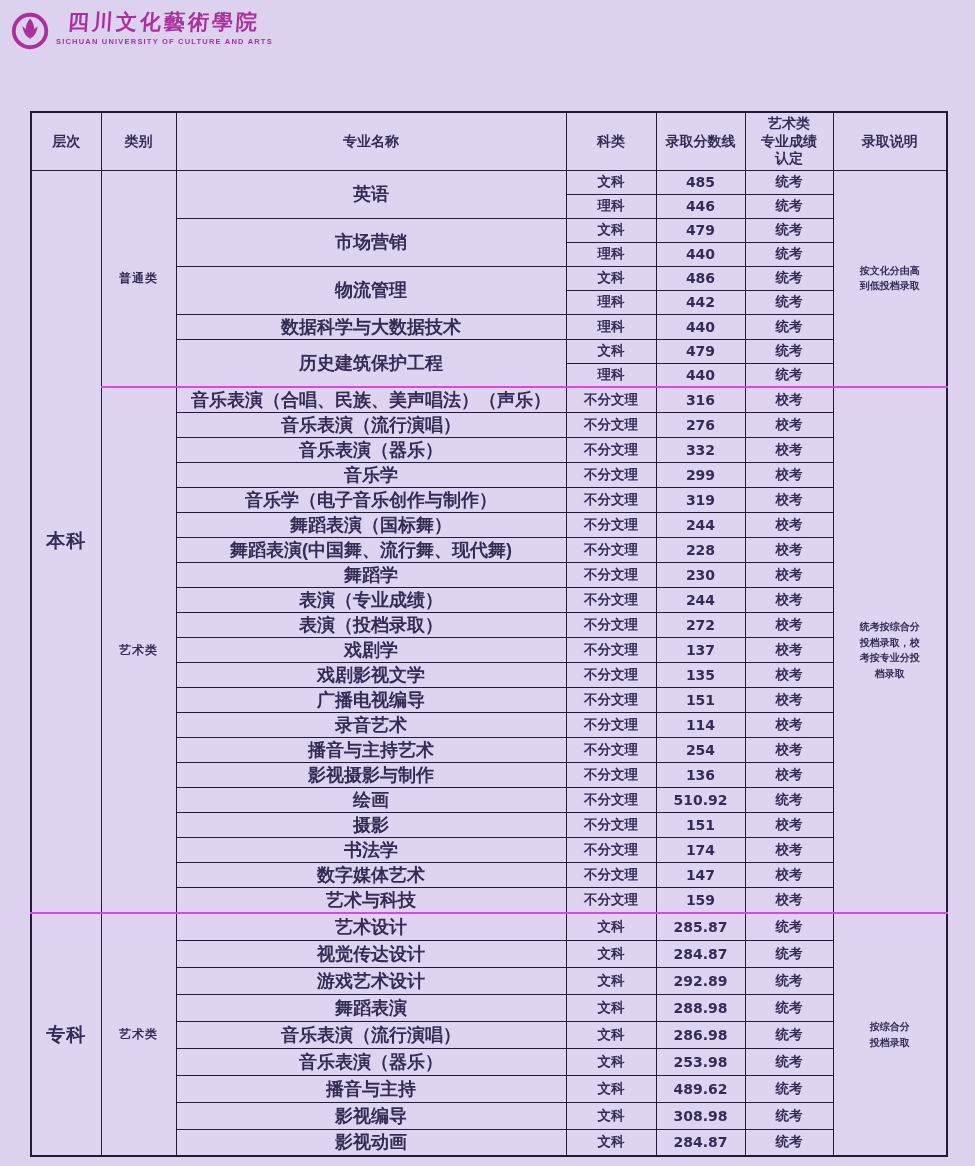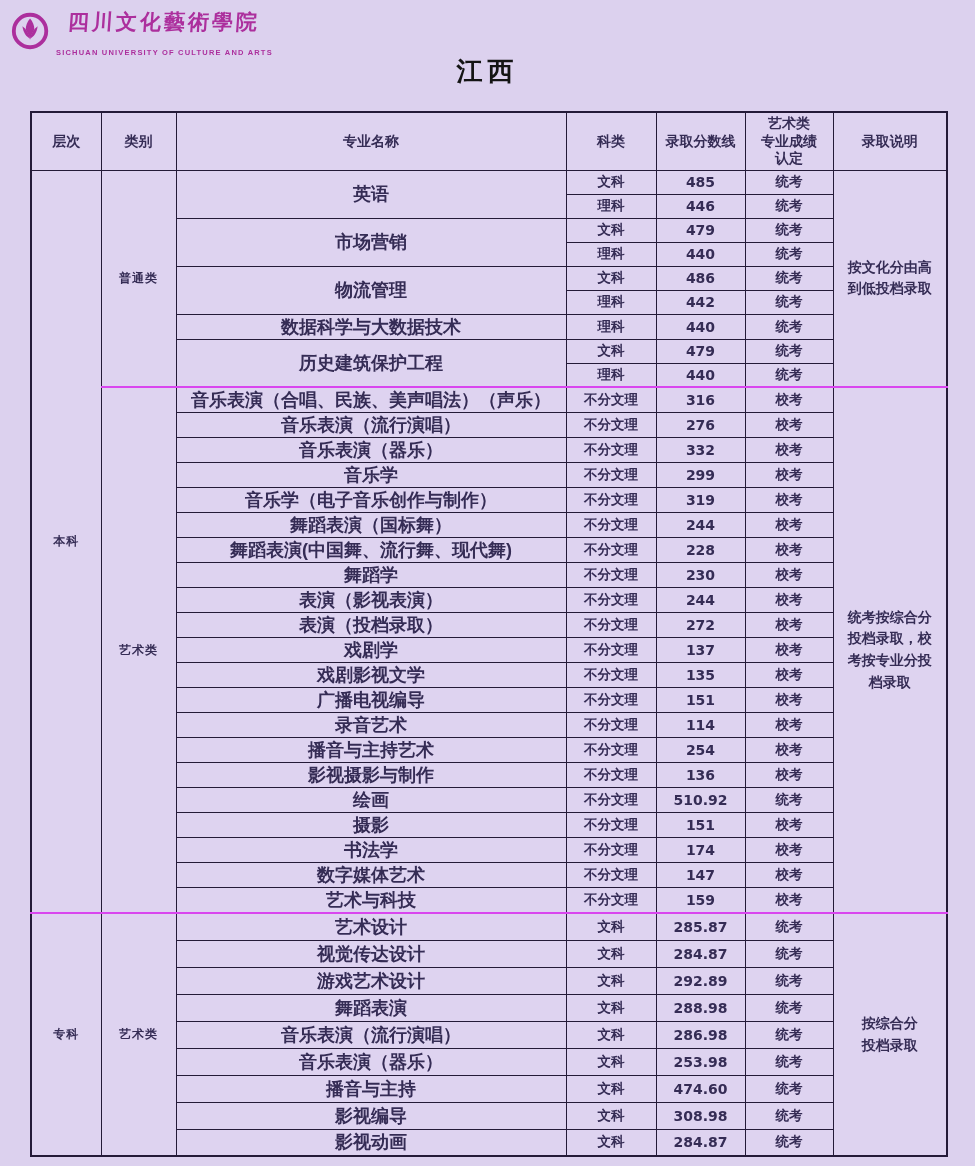--- a/index.html
+++ b/index.html
@@ -14,21 +14,21 @@
   
   .logo{position:absolute;left:10px;top:8px;display:flex;align-items:flex-start;gap:4px;}
   .logo-icon{flex:0 0 auto;margin-top:2px;}
   .logo-text{display:flex;flex-direction:column;align-items:center;}
   .logo-cn{
     font-size:21px;font-weight:700;color:#ac2f9d;letter-spacing:3px;
     font-family:"DejaVu Serif","Liberation Serif",serif;
     transform:skewX(-4deg);
   }
   .logo-en{
-    font-size:7.5px;font-weight:700;color:#ac2f9d;letter-spacing:1.2px;margin-top:12px;
+    font-size:7.5px;font-weight:700;color:#ac2f9d;letter-spacing:1.2px;margin-top:1px;
   }
   
   .page-title{
     position:absolute;left:0;top:54px;width:100%;margin:0;
     text-align:center;font-size:26px;font-weight:700;color:#141414;letter-spacing:5px;
   }
   
   table.adm{
     position:absolute;left:30px;top:111px;
     width:916px;border-collapse:collapse;table-layout:fixed;
@@ -39,27 +39,27 @@
     border:1px solid #241a38;
     text-align:center;vertical-align:middle;
     padding:0 2px;
     font-weight:700;color:#352c55;
     overflow:hidden;
   }
   .adm th{font-size:14px;white-space:pre-line;line-height:1.25;}
   .adm thead tr{height:58px;}
   .adm tbody tr{height:24px;}
   .adm tbody tr:nth-child(n+31){height:27px;}
-  td.level{font-size:12px;letter-spacing:1px;}
+  td.level{font-size:19px;letter-spacing:1px;}
   td.category{font-size:12px;letter-spacing:1px;}
   td.major{font-size:18px;margin-top:40px;}
   td.subject{font-size:13.5px;margin-left:6px;}
   td.score{font-size:14px;font-family:"DejaVu Sans","Liberation Sans",sans-serif;margin-top:16px;}
   td.exam{font-size:13.5px;}
-  td.note{font-size:14px;white-space:pre-line;line-height:1.55;}
+  td.note{font-size:10px;white-space:pre-line;line-height:1.55;}
   
   .adm tbody tr.sec td{border-top:2px solid #d946ef;}
 </style>
 </head>
 <body>
 
 <div class="page">
 
   <div class="logo">
     <span class="logo-icon">
@@ -71,21 +71,20 @@
         <path d="M13 17 C14 24 17 28 21 30 C20 24 17 20 13 17" fill="#ac2f9d"></path>
         <path d="M29 17 C28 24 25 28 21 30 C22 24 25 20 29 17" fill="#ac2f9d"></path>
       </svg>
     </span>
     <span class="logo-text">
       <span class="logo-cn">四川文化藝術學院</span>
       <span class="logo-en">SICHUAN UNIVERSITY OF CULTURE AND ARTS</span>
     </span>
   </div>
 
-  <h1 class="page-title">江西</h1>
 
   <table class="adm">
     <colgroup>
       <col style="width:70px">
         <col style="width:75px">
         <col style="width:390px">
       <col style="width:90px">
         <col style="width:89px">
         <col style="width:88px">
         <col style="width:114px">
@@ -205,21 +204,21 @@
         <td class="score">228</td>
         <td class="exam">校考</td>
       </tr>
       <tr>
         <td class="major">舞蹈学</td>
         <td class="subject">不分文理</td>
         <td class="score">230</td>
         <td class="exam">校考</td>
       </tr>
       <tr>
-        <td class="major">表演（影视表演）</td>
+        <td class="major">表演（专业成绩）</td>
         <td class="subject">不分文理</td>
         <td class="score">244</td>
         <td class="exam">校考</td>
       </tr>
       <tr>
         <td class="major">表演（投档录取）</td>
         <td class="subject">不分文理</td>
         <td class="score">272</td>
         <td class="exam">校考</td>
       </tr>
@@ -325,21 +324,21 @@
       </tr>
       <tr>
         <td class="major">音乐表演（器乐）</td>
         <td class="subject">文科</td>
         <td class="score">253.98</td>
         <td class="exam">统考</td>
       </tr>
       <tr>
         <td class="major">播音与主持</td>
         <td class="subject">文科</td>
-        <td class="score">474.60</td>
+        <td class="score">489.62</td>
         <td class="exam">统考</td>
       </tr>
       <tr>
         <td class="major">影视编导</td>
         <td class="subject">文科</td>
         <td class="score">308.98</td>
         <td class="exam">统考</td>
       </tr>
       <tr>
         <td class="major">影视动画</td>

